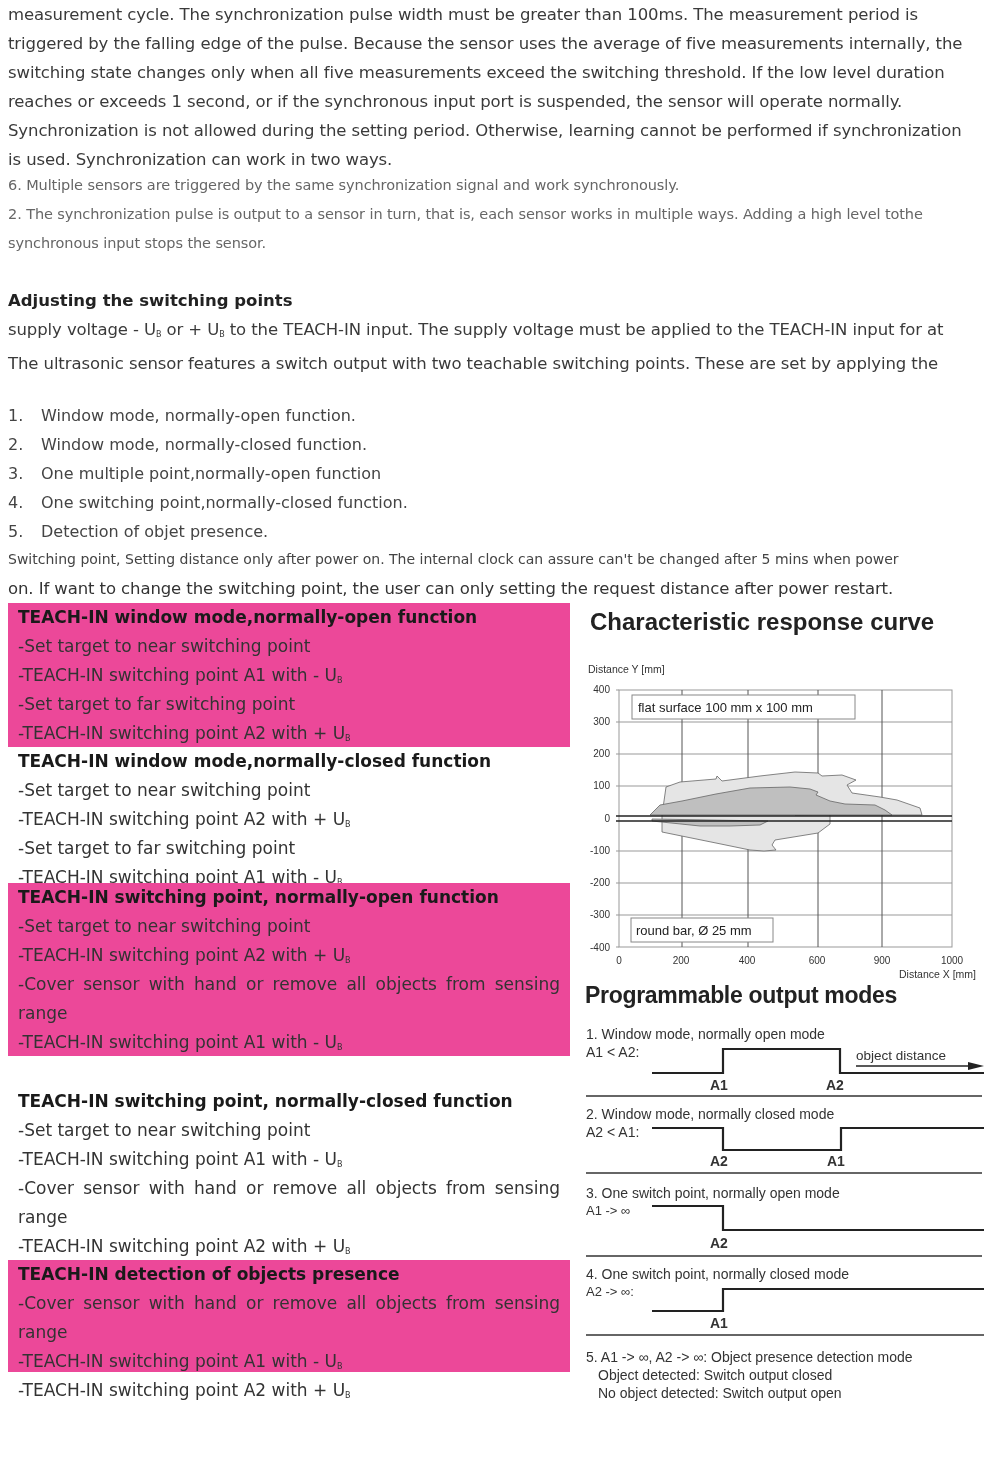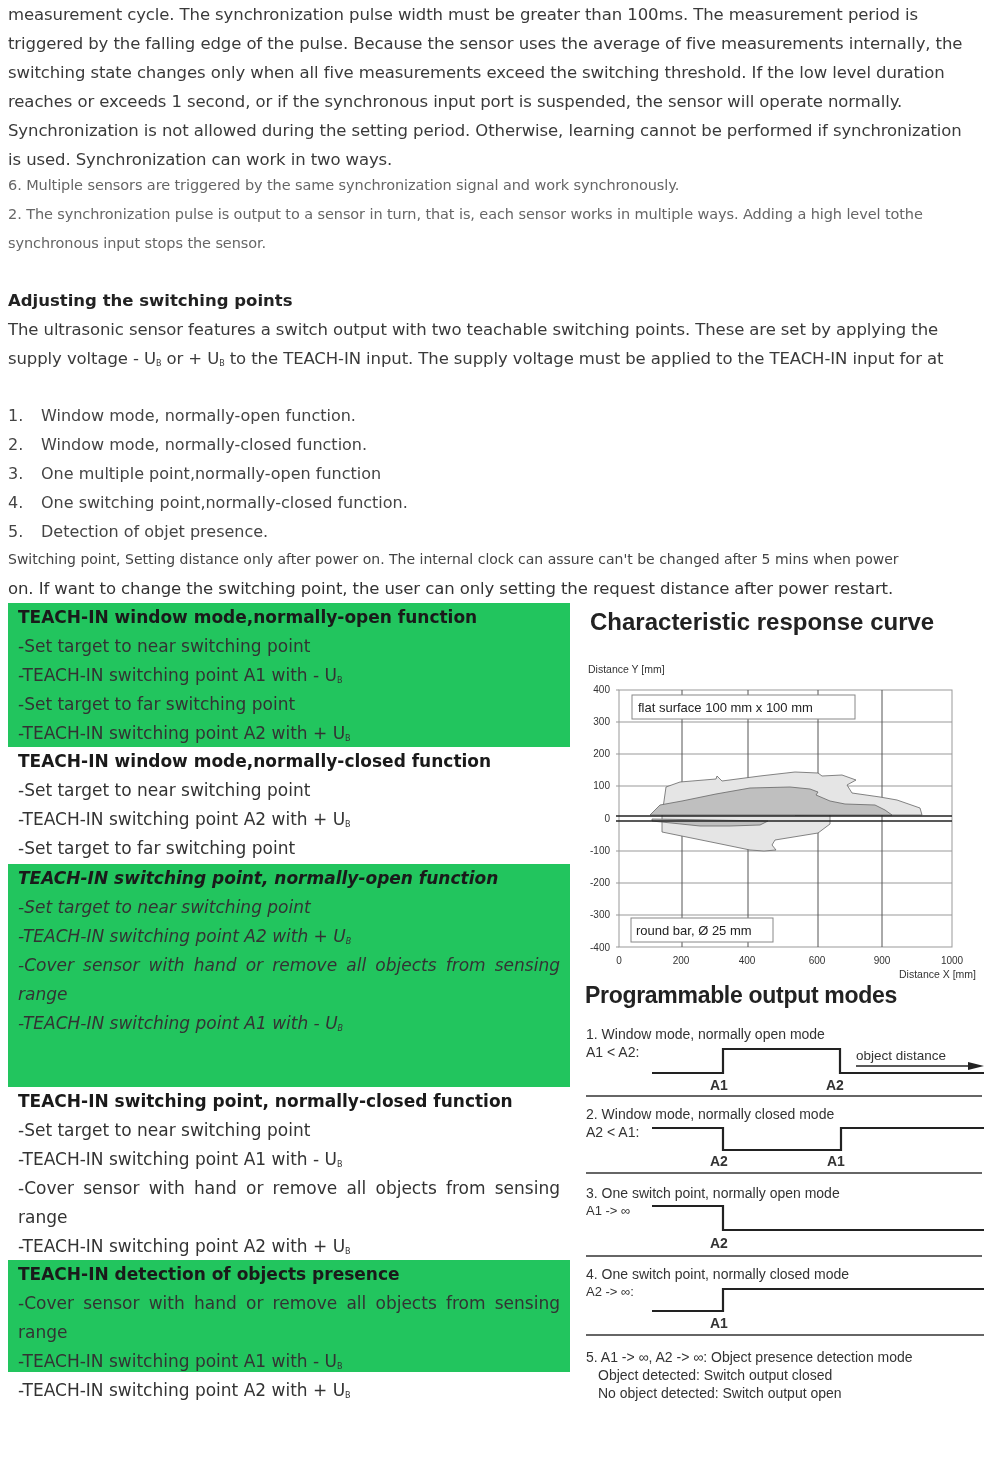--- a/index.html
+++ b/index.html
@@ -8,21 +8,21 @@
   .p { position: absolute; left: 8px; width: 968px; margin: 0; }
   .body-line { font-size: 16.5px; line-height: 29px; color: #3a3a3a; letter-spacing: -0.1px; }
   .small-line { font-size: 14.5px; line-height: 29px; color: #555; letter-spacing: -0.1px; }
   .h-sect { font-size: 16.5px; font-weight: bold; color: #222; line-height: 29px; }
   .list { position: absolute; left: 8px; top: 401px; margin: 0; padding: 0; list-style: none; }
   .list li { font-size: 16px; line-height: 29px; color: #444; height: 29px; }
   .list .num { display: inline-block; width: 33px; }
   sub.ub { font-size: 8px; vertical-align: -2px; margin-left: 0px; }
   
   .teach { position: absolute; left: 8px; width: 562px; }
-  .teach.shaded { background: #22c55e; }
+  .teach.shaded { background: #ec4899; }
   .teach .row { font-size: 17px; line-height: 29px; height: 29px; padding-left: 10px; padding-right: 10px; color: #333; white-space: nowrap; }
   .teach .row.title { font-weight: bold; color: #1a1a1a; }
   .teach .row.wrap { white-space: normal; text-align: justify; text-align-last: justify; }
   
   .chart-title { position: absolute; left: 590px; top: 608px; font-family: "Liberation Sans", sans-serif; font-weight: bold; font-size: 24px; color: #222; }
   .modes-title { position: absolute; left: 585px; top: 982px; font-family: "Liberation Sans", sans-serif; font-weight: bold; font-size: 23px; color: #222; letter-spacing: -0.3px; }
   svg text { font-family: "Liberation Sans", sans-serif; }
 </style>
 </head>
 <body>
@@ -36,22 +36,22 @@
   <div>is used. Synchronization can work in two ways.</div>
 </div>
 <div class="p small-line" style="top:171px; color:#666;">
   <div>6. Multiple sensors are triggered by the same synchronization signal and work synchronously.</div>
   <div>2. The synchronization pulse is output to a sensor in turn, that is, each sensor works in multiple ways. Adding a high level tothe</div>
   <div>synchronous input stops the sensor.</div>
 </div>
 
 <div class="p h-sect" style="top:286px;">Adjusting the switching points</div>
 <div class="p body-line" style="top:315px;">
+  <div><span>supply voltage - U</span><sub class="ub">B</sub><span> or + U</span><sub class="ub">B</sub><span> to the TEACH-IN input. The supply voltage must be applied to the TEACH-IN input for at</span></div>
   <div>The ultrasonic sensor features a switch output with two teachable switching points. These are set by applying the</div>
-  <div><span>supply voltage - U</span><sub class="ub">B</sub><span> or + U</span><sub class="ub">B</sub><span> to the TEACH-IN input. The supply voltage must be applied to the TEACH-IN input for at</span></div>
 </div>
 <ul class="list">
   <li><span class="num">1.</span><span>Window mode, normally-open function.</span></li>
   <li><span class="num">2.</span><span>Window mode, normally-closed function.</span></li>
   <li><span class="num">3.</span><span>One multiple point,normally-open function</span></li>
   <li><span class="num">4.</span><span>One switching point,normally-closed function.</span></li>
   <li><span class="num">5.</span><span>Detection of objet presence.</span></li>
 </ul>
 <div class="p" style="top:545px; font-size:14px; line-height:29px; color:#444;">Switching point, Setting distance only after power on. The internal clock can assure can't be changed after 5 mins when power</div>
 <div class="p body-line" style="top:574px; color:#333;">on. If want to change the switching point, the user can only setting the request distance after power restart.</div>
@@ -63,21 +63,21 @@
   <div class="row">-Set target to far switching point</div>
   <div class="row"><span>-TEACH-IN switching point A2 with + U</span><sub class="ub">B</sub></div>
 </div>
 <div class="teach" style="top:747px; height:145px;">
   <div class="row title">TEACH-IN window mode,normally-closed function</div>
   <div class="row">-Set target to near switching point</div>
   <div class="row"><span>-TEACH-IN switching point A2 with + U</span><sub class="ub">B</sub></div>
   <div class="row">-Set target to far switching point</div>
   <div class="row"><span>-TEACH-IN switching point A1 with - U</span><sub class="ub">B</sub></div>
 </div>
-<div class="teach shaded" style="top:864px; height:223px;font-style:italic;">
+<div class="teach shaded" style="top:883px; height:173px;">
   <div class="row title">TEACH-IN switching point, normally-open function</div>
   <div class="row">-Set target to near switching point</div>
   <div class="row"><span>-TEACH-IN switching point A2 with + U</span><sub class="ub">B</sub></div>
   <div class="row wrap">-Cover sensor with hand or remove all objects from sensing</div>
   <div class="row">range</div>
   <div class="row"><span>-TEACH-IN switching point A1 with - U</span><sub class="ub">B</sub></div>
 </div>
 <div class="teach" style="top:1087px; height:173px;">
   <div class="row title">TEACH-IN switching point, normally-closed function</div>
   <div class="row">-Set target to near switching point</div>

